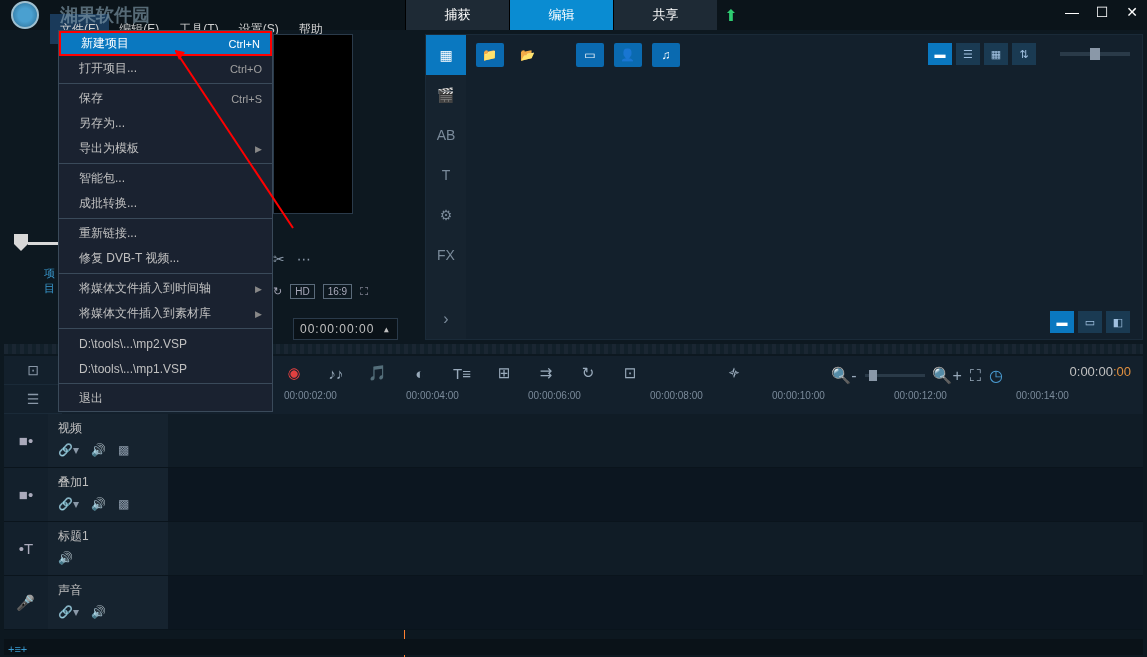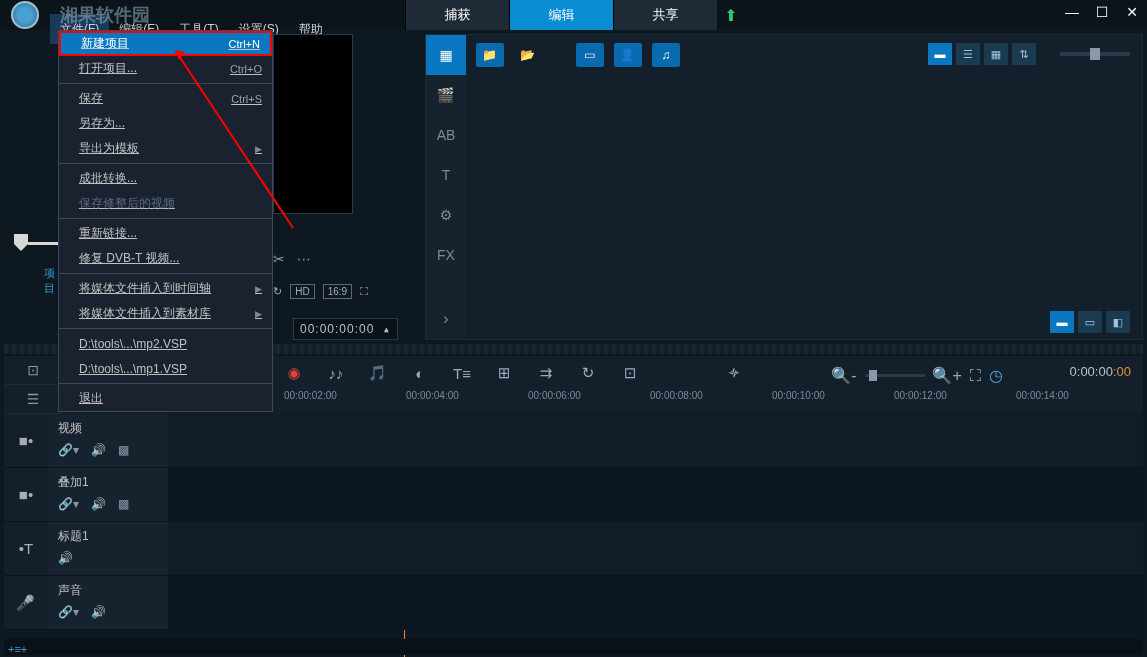--- a/index.html
+++ b/index.html
@@ -17,21 +17,21 @@
 .tabbar { position:absolute; left:380px; top:0; display:flex; height:30px;padding-left:25px; }
 .tab { width:104px; text-align:center; font-size:13px; height:30px; line-height:30px; color:#fff; background:#1e2a35; border-left:1px solid #000; cursor:pointer; }
 .tab.active { background:#0a8cd2; }
 .share-arrow { width:28px; display:flex; align-items:center; justify-content:center; color:#2ecc71; font-size:16px; }
 
 
 .winctrl { position:absolute; right:6px; top:4px; display:flex; gap:12px; color:#fff; font-size:14px; }
 .winctrl span { cursor:pointer; width:18px; text-align:center; }
 
 
-.dropdown { position:absolute; left:58px; top:30px; width:215px; background:#1a2230; border:1px solid #3a4a5a; z-index:100; font-size:12px;text-decoration:underline; }
+.dropdown { position:absolute; left:58px; top:30px; width:215px; background:#1a2230; border:1px solid #3a4a5a; z-index:100; font-size:12px; }
 .dd-row { height:25px; display:flex; align-items:center; padding:0 10px 0 20px; cursor:pointer; position:relative; }
 .dd-row.highlight { background:#0a78c0; color:#fff; border:2px solid #ff0000; }
 .dd-row .shortcut { margin-left:auto; color:#a0a0a0; font-size:11px; }
 .dd-row.highlight .shortcut { color:#fff; }
 .dd-row.disabled { color:#5a6a78; cursor:default; }
 .dd-row .sub-arrow { margin-left:auto; font-size:9px; color:#888; }
 .dd-sep { height:1px; background:#3a4a5a; margin:2px 0; }
 
 
 .red-arrow { position:absolute; left:175px; top:50px; z-index:200; pointer-events:none; }
@@ -136,24 +136,24 @@
   </div>
   <div class="dd-row">
       <span>另存为...</span>
     </div>
   <div class="dd-row">
     <span>导出为模板</span>
     <span class="sub-arrow">▶</span>
   </div>
   <div class="dd-sep"></div>
   <div class="dd-row">
+      <span>智能包...</span>
+    </div>
+  <div class="dd-row">
       <span>成批转换...</span>
-    </div>
-  <div class="dd-row disabled">
-      <span>保存修整后的视频</span>
     </div>
   <div class="dd-sep"></div>
   <div class="dd-row">
       <span>重新链接...</span>
     </div>
   <div class="dd-row">
       <span>修复 DVB-T 视频...</span>
     </div>
   <div class="dd-sep"></div>
   <div class="dd-row">

